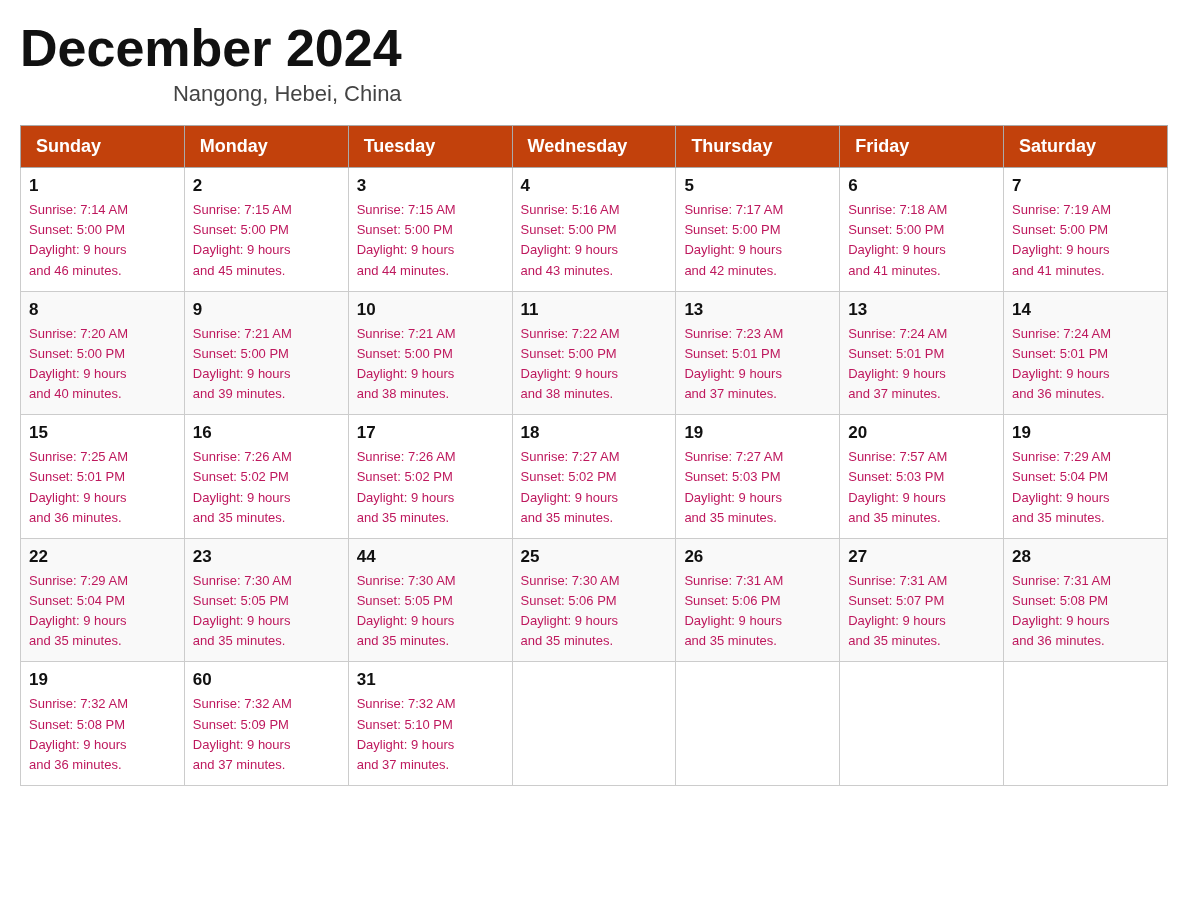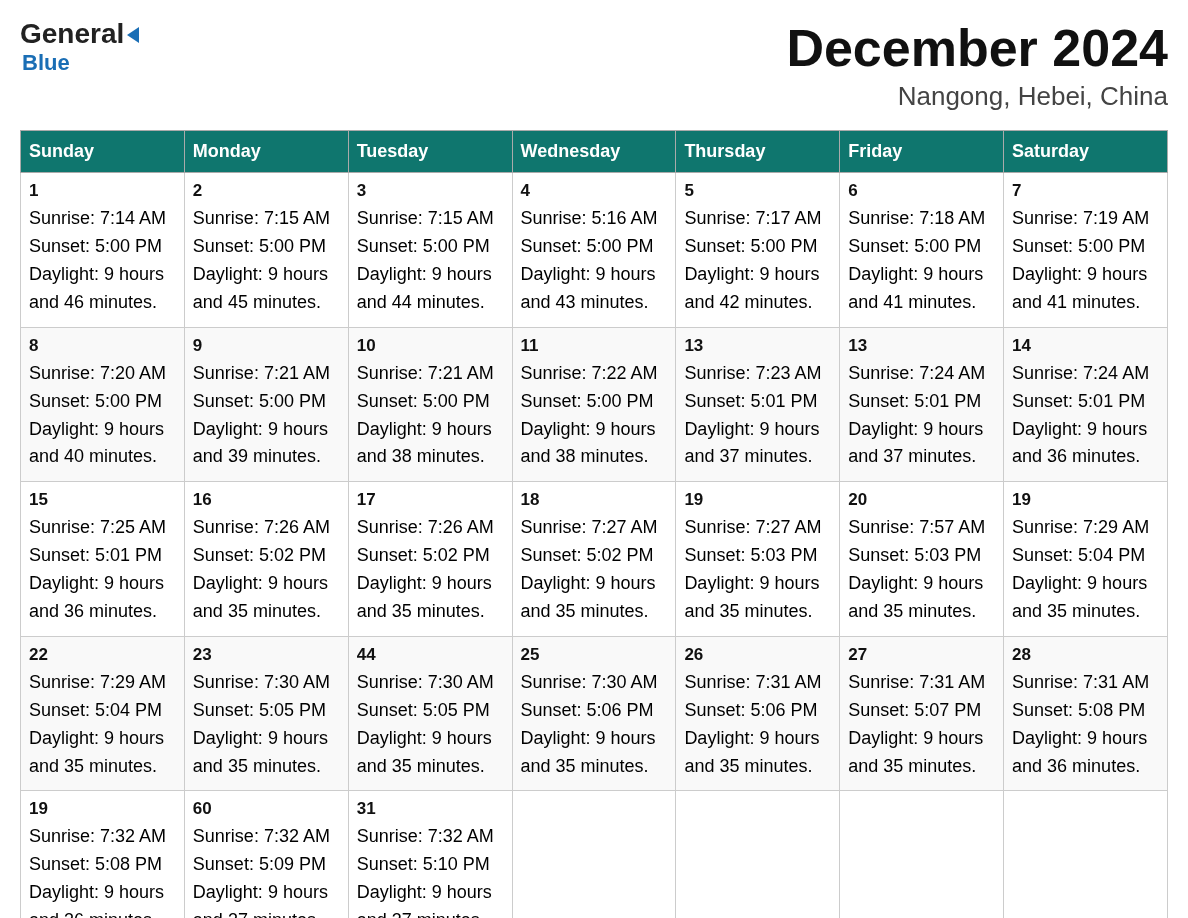--- a/index.html
+++ b/index.html
@@ -40,35 +40,35 @@
     .title-block {
       text-align: right;
     }
     .month-year {
       font-size: 52px;
       font-weight: bold;
       color: #111;
       line-height: 1.1;
     }
     .location {
-      font-size: 26px;
+      font-size: 22px;
       color: #444;
       margin-top: 4px;
     }
     .calendar {
       width: 100%;
       border-collapse: collapse;
       border: 1px solid #aaa;
     }
     .calendar th {
-      background-color: #0f766e;
+      background-color: #c2410c;
       color: #fff;
       font-size: 18px;
       font-weight: bold;
-      padding: 10px 8px;
+      padding: 10px 15px;
       text-align: left;
       border: 1px solid #aaa;
     }
     .calendar td {
       vertical-align: top;
       padding: 8px 8px 10px 8px;
       border: 1px solid #ccc;
       width: 14.28%;
       font-size: 13.5px;
       color: #222;
@@ -76,40 +76,36 @@
       min-height: 90px;
     }
     .day-num {
       font-size: 17px;
       font-weight: bold;
       color: #111;
       display: block;
       margin-bottom: 4px;
     }
     .day-info {
-      font-size: 18px;
-      color: #000000;
+      font-size: 13px;
+      color: #be185d;
       line-height: 1.55;
     }
     .empty-cell {
       background: #fff;
     }
     
     .calendar tr:nth-child(even) td {
       background: #f9f9f9;
     }
   </style>
 </head>
 <body>
 
 <div class="header">
-  <div class="logo">
-    <div class="logo-general">General<span style="display:inline-block;width:0;height:0;border-left:0;border-right:12px solid #1a6eb5;border-top:8px solid transparent;border-bottom:8px solid transparent;margin-left:3px;vertical-align:middle;position:relative;top:-1px;"></span></div>
-    <div class="logo-blue">Blue</div>
-  </div>
   <div class="title-block">
     <div class="month-year">December 2024</div>
     <div class="location">Nangong, Hebei, China</div>
   </div>
 </div>
 
 <table class="calendar">
   <thead>
     <tr>
       <th>Sunday</th>

